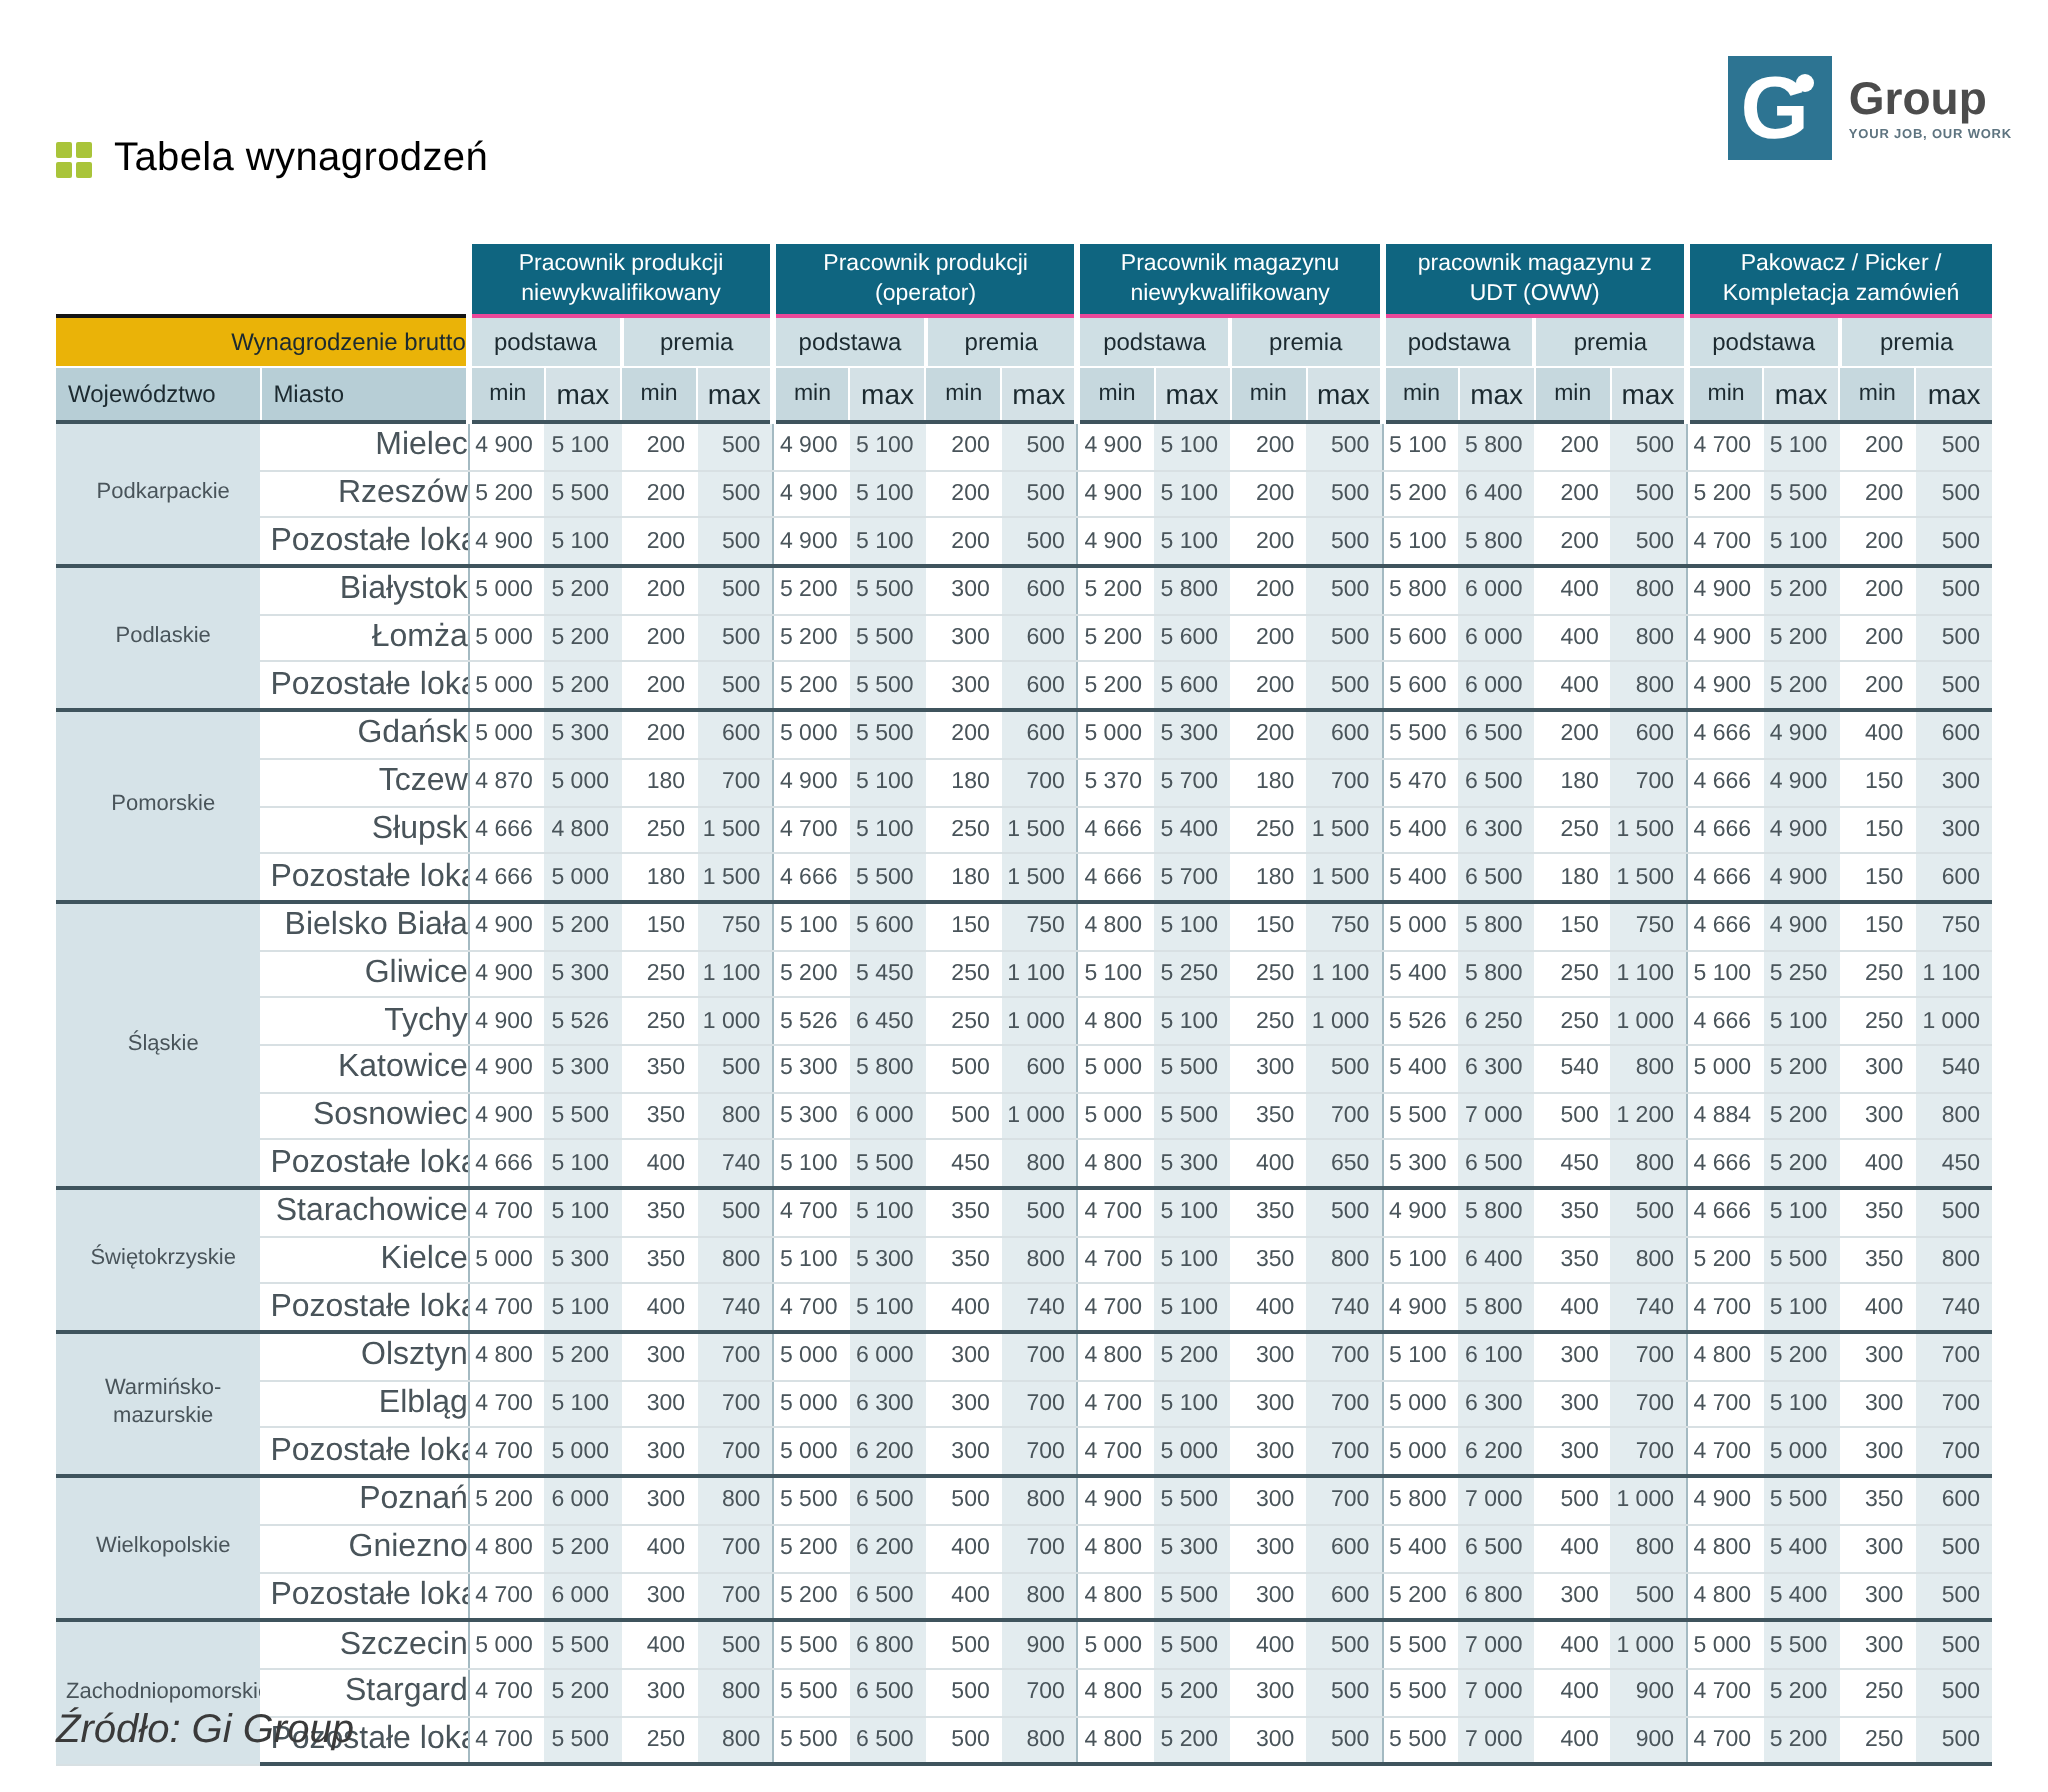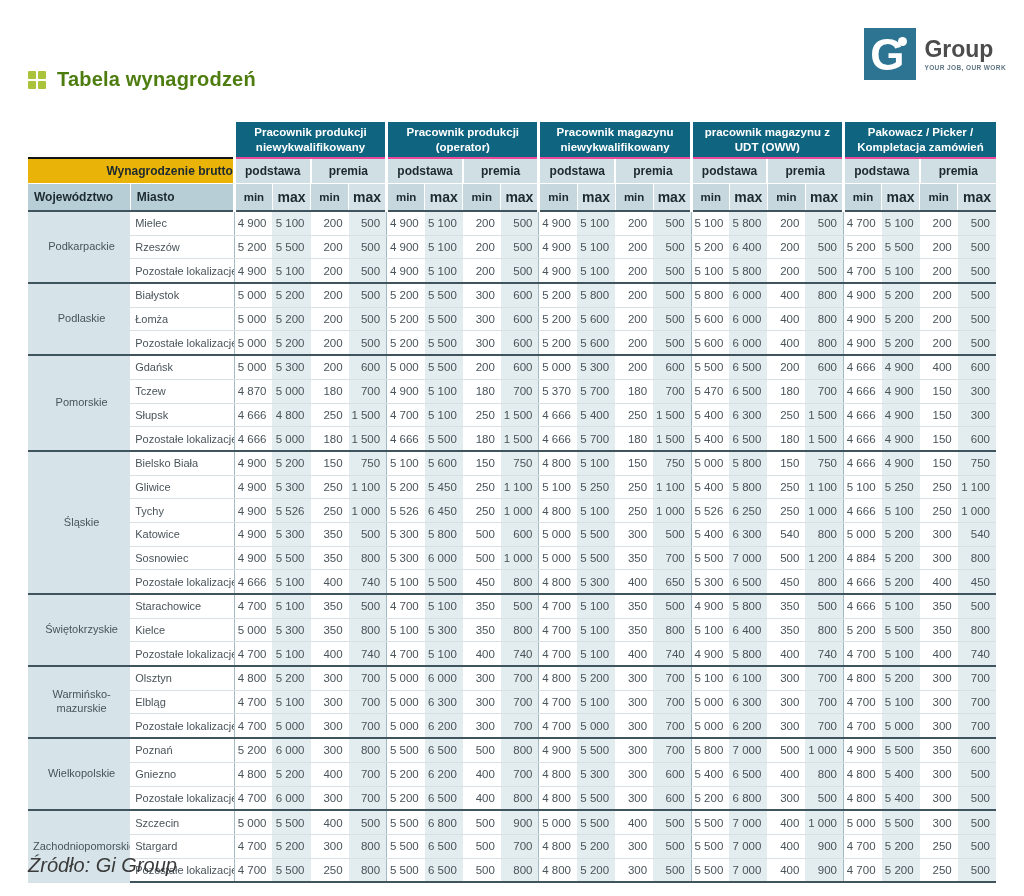--- a/index.html
+++ b/index.html
@@ -10,44 +10,44 @@
   .logo-mark{position:relative;width:52px;height:52px;background:#2d7492;display:flex;align-items:center;justify-content:center;}
   .logo-g{color:#fff;font-size:44px;font-weight:bold;line-height:1;margin-top:2px;margin-right:6px;}
   .logo-dot{position:absolute;top:9px;right:9px;width:9px;height:9px;border-radius:50%;background:#fff;}
   .logo-name{font-size:23px;font-weight:bold;color:#4c4c4c;line-height:1;}
   .logo-tagline{font-size:6.5px;font-weight:bold;letter-spacing:.4px;color:#5e7480;margin-top:3px;}
 
   
   .title-row{position:absolute;left:28px;top:68px;display:flex;align-items:center;}
   .title-icon{display:grid;grid-template-columns:8px 8px;grid-gap:2px;margin-right:11px;}
   .title-icon i{display:block;width:8px;height:8px;background:#a9c43a;border-radius:1px;}
-  .title{font-size:20px;font-weight:bold;color:#4d7c0f;margin:0;letter-spacing:.2px;}
+  .title{font-size:20px;font-weight:normal;color:#000000;margin:0;letter-spacing:.2px;}
 
   
   .table-wrap{position:absolute;left:28px;top:122px;width:968px;}
   table{border-collapse:collapse;table-layout:fixed;width:968px;}
   th,td{padding:0;overflow:hidden;white-space:nowrap;}
 
-  thead th{font-weight:bold;color:#1c2a30;}
+  thead th{font-weight:normal;color:#1c2a30;}
   .corner{background:#fff;}
   .cat{height:35px;background:#0f6580;color:#fff;font-size:11.5px;line-height:1.3;text-align:center;vertical-align:middle;border-left:3px solid #fff;white-space:normal;padding:0 6px;}
   .brutto{height:24px;background:#eab308;font-size:12px;text-align:right;padding-left:6px;border-top:2px solid #141414;}
   .sub{height:24px;background:#cfdfe4;font-size:12px;text-align:center;border-left:2px solid #fff;border-top:2px solid #ec4899;}
   .sub.cs{border-left:3px solid #fff;}
   .woj,.mia{height:26px;background:#b7ced6;font-size:12px;text-align:left;padding-left:6px;}
   .mia{border-left:1px solid #fff;}
   .minh{height:26px;background:#c6d8de;font-size:11.5px;border-left:1px solid #fff;}
   .maxh{height:26px;background:#d4e1e6;font-size:14px;text-align:center;border-left:1px solid #fff;}
   .minh.cs2{border-left:3px solid #fff;}
   thead tr:nth-child(2) th{border-bottom:1px solid #fff;}
   thead tr:nth-child(3) th{border-bottom:2px solid #3f545d;margin-top:34px;}
 
   tbody td{height:22.7px;font-size:11.5px;color:#49545a;border-bottom:1px solid #d8e0e3;}
   td.region{background:#d6e3e8;font-size:11px;text-align:center;padding-left:5px;vertical-align:middle;white-space:normal;line-height:1.25;}
-  td.city{background:#fff;font-size:11px;text-align:left;padding-left:5px;margin-top:44px;}
+  td.city{background:#fff;font-size:16px;text-align:right;padding-left:5px;margin-top:44px;}
   td.v{text-align:right;padding-right:6px;background:#fff;}
   td.v.max{background:#e3ecef;}
   td.v.gs{border-left:1px solid #a4bac2;}
   tr.gf td{border-top:2px solid #3f545d;}
   tbody tr:last-child td{border-bottom:2px solid #3f545d;}
 
   .source{position:absolute;left:28px;top:854px;font-style:italic;font-size:20px;color:#3a3a3a;}
 </style>
 </head>
 <body>

